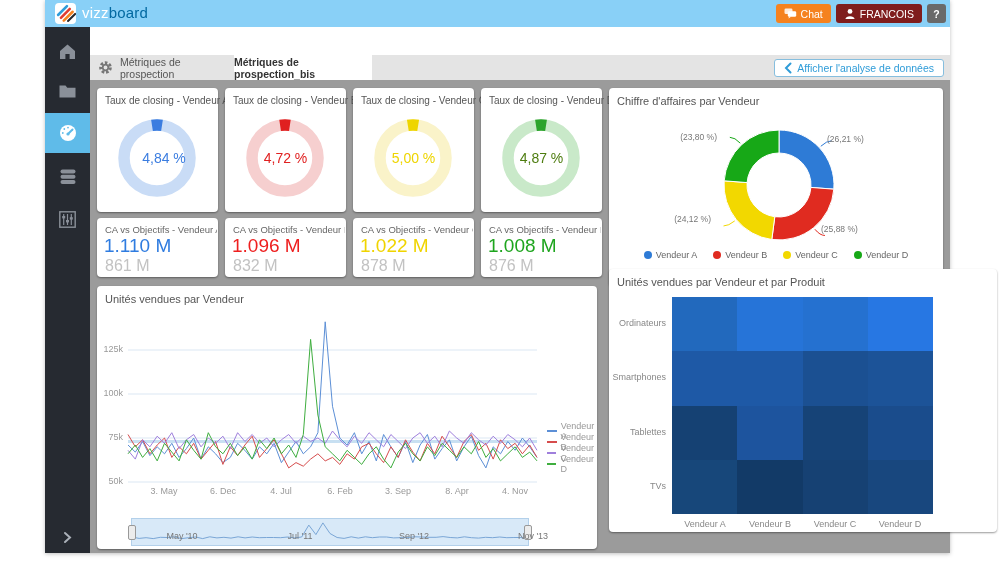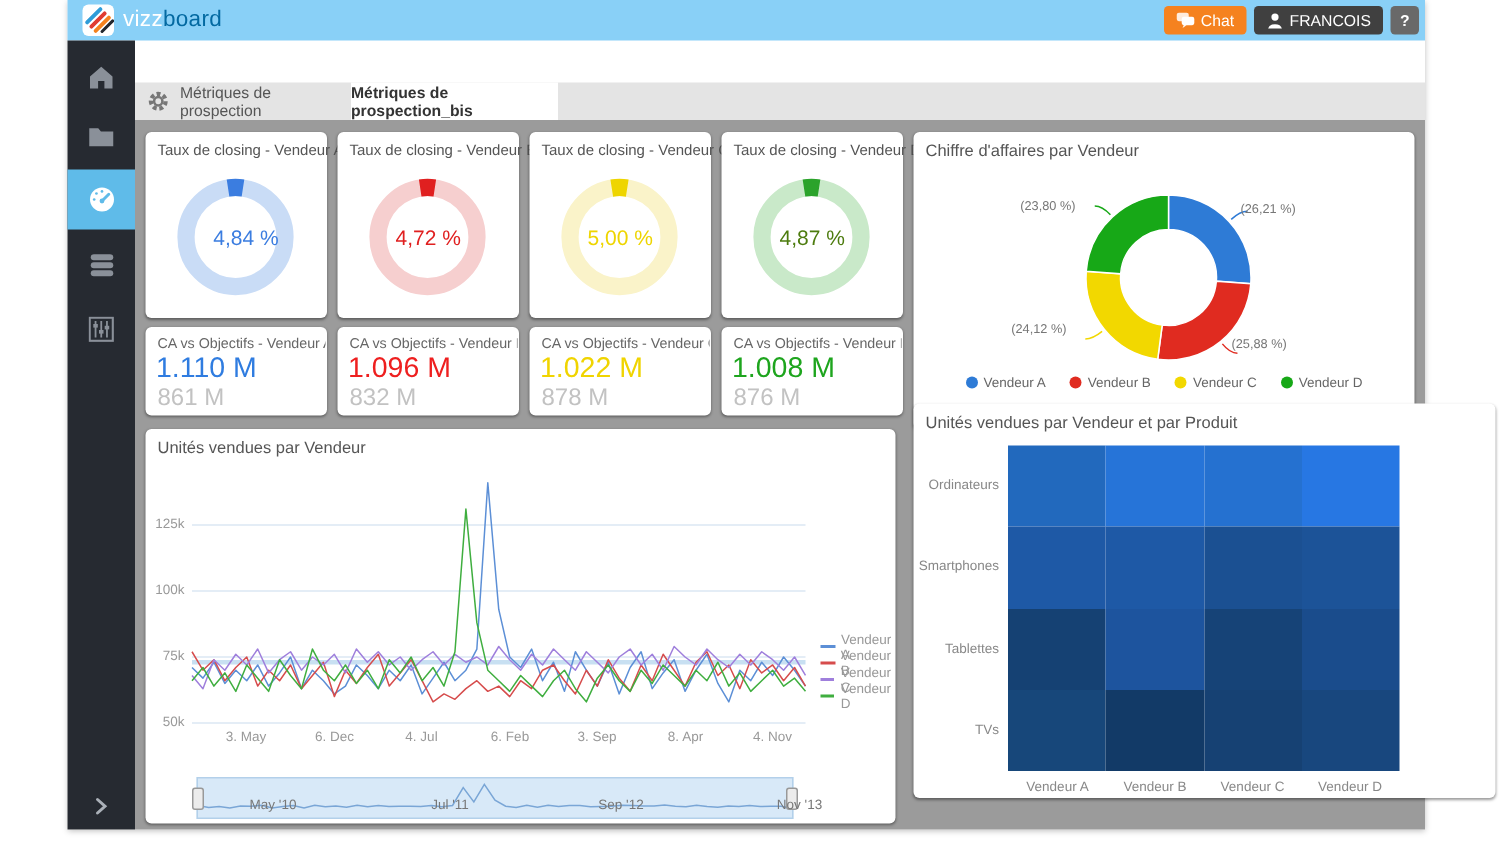--- a/index.html
+++ b/index.html
@@ -9,21 +9,21 @@
 
   
   .topbar { position:absolute; left:0; top:0; width:905px; height:27px; background:#89d0f7; }
   .logo { position:absolute; left:10px; top:3px; width:21px; height:21px; background:#fff; border-radius:4px; }
   .brand { position:absolute; left:37px; top:4px; font-size:15px; letter-spacing:.2px; }
   .brand-vizz { color:#ffffff; }
   .brand-board { color:#0369a1;text-align:right; }
   .topbar-right { position:absolute; right:4px; top:4px; display:flex; gap:5px; }
   .tb-btn { border:none; border-radius:3px; color:#fff; font-size:10.5px; font-family:inherit; height:19px; display:flex; align-items:center; gap:4px; padding:0 8px; cursor:pointer; }
   .chat-btn { background:#f5821f; }
-  .user-btn { background:#404040; }
+  .user-btn { background:#7f1d1d; }
   .help-btn { background:#696969; width:19px; justify-content:center; font-weight:bold; padding:0; }
 
   
   .sidebar { position:absolute; left:0; top:27px; width:45px; height:526px; background:#262a31; }
   .side-item { position:absolute; left:0; width:45px; height:40px; display:flex; align-items:center; justify-content:center; cursor:pointer; }
   .side-item.active { background:#5fbbe9; }
   .side-chevron { position:absolute; left:0; bottom:6px; width:45px; height:20px; display:flex; align-items:center; justify-content:center; cursor:pointer; }
 
   
   .header-row { position:absolute; left:45px; top:27px; width:860px; height:28px; background:#fff; }
@@ -177,20 +177,26 @@
 
   <div class="tab-row">
     <button class="gear-btn">
       <svg width="15" height="15" viewBox="0 0 14 14">
         <circle cx="7" cy="7" r="4.6" fill="none" stroke="#777" stroke-width="2.6" stroke-dasharray="2.4 1.7"></circle>
         <circle cx="7" cy="7" r="2.6" fill="none" stroke="#777" stroke-width="1.6"></circle>
       </svg>
     </button>
     <div class="tab tab-inactive">Métriques de prospection</div>
     <div class="tab tab-active">Métriques de prospection_bis</div>
+    <button class="analysis-btn">
+      <svg width="8" height="12" viewBox="0 0 8 12">
+        <path d="M6.5 1.5 L2 6 L6.5 10.5" fill="none" stroke="#2f9cd8" stroke-width="2" stroke-linecap="round"></path>
+      </svg>
+      <span>Afficher l'analyse de données</span>
+    </button>
   </div>
 
   <div class="canvas">
 
     <div class="card gauge-card gc0">
       <div class="card-title">Taux de closing - Vendeur A</div>
       <svg class="gauge-svg" id="gauge-svg-0" width="84" height="84" viewBox="0 0 84 84">
             <circle cx="42" cy="42" r="33" fill="none" stroke="#c9dcf6" stroke-width="11.5"></circle>
             <path d="M37.00156106207749 9.380747890488657 A33 33 0 0 1 46.99843893792251 9.380747890488657" fill="none" stroke="#3b7de0" stroke-width="11.5"></path>
           </svg>

